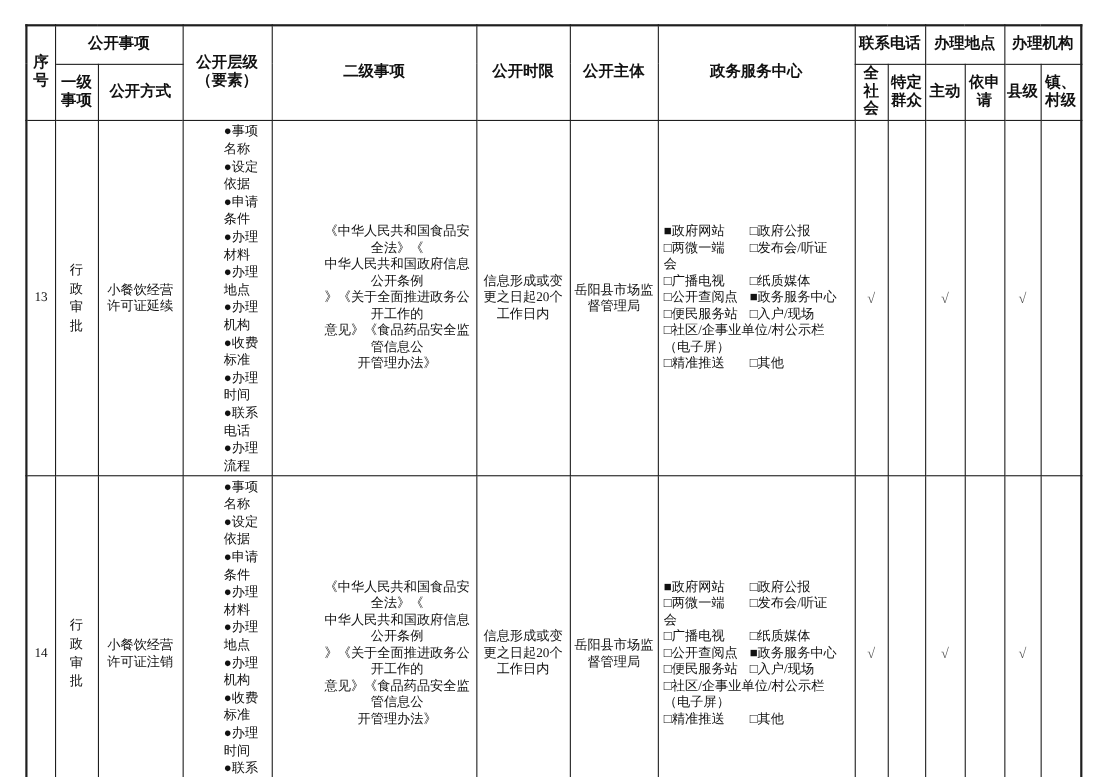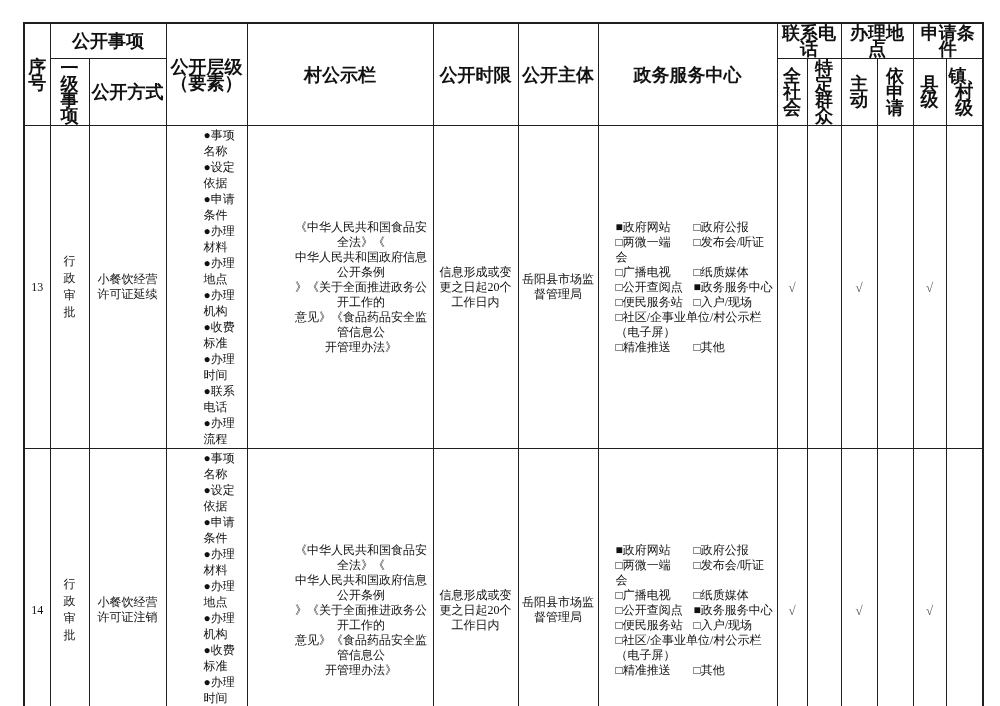--- a/index.html
+++ b/index.html
@@ -20,21 +20,21 @@
   .gov-table th, .gov-table td {
     border: 1px solid #1f1f1f;
     padding: 1px 2px;
     text-align: center;
     vertical-align: middle;
     font-size: 12px;
     line-height: 15px;
     overflow: visible;
   }
   .gov-table th {
-    font-size: 18px;
+    font-size: 14px;
     font-weight: bold;
     line-height: 16px;
   }
   tr.hdr-top { height: 35px; }
   tr.hdr-sub { height: 40px; }
   tr.row-13 { height: 227px; }
   tr.row-14 { height: 232px; }
   .pre { white-space: pre-line; }
   .vert-text {
     white-space: pre-line;
@@ -44,21 +44,21 @@
     display: inline-block;
     text-align: left;
     line-height: 16px;
     margin-left: 35px;
   }
   td.channels-cell {
     text-align: left;
     padding: 2px 3px 2px 5px;
     line-height: 15px;
   }
-  .channels-box div { white-space: nowrap; margin-left: 12px; }
+  .channels-box div { white-space: nowrap; }
   .ch-left {
     display: inline-block;
     min-width: 78px;
     white-space: nowrap;
   }
   td.check-cell {
     color: #555555;
     font-size: 13px;
   }
   td.basis-cell { line-height: 15px; padding-left: 44px; }
@@ -84,27 +84,27 @@
       <col style="width:37px">
   </colgroup>
 
   <tbody>
       <tr class="hdr-top">
     <th rowspan="2" class="pre">序
 号</th>
     <th colspan="2">公开事项</th>
     <th rowspan="2" class="pre">公开层级
 （要素）</th>
-    <th rowspan="2">村公示栏</th>
+    <th rowspan="2">二级事项</th>
     <th rowspan="2">公开时限</th>
     <th rowspan="2">公开主体</th>
     <th rowspan="2">政务服务中心</th>
     <th colspan="2">联系电话</th>
     <th colspan="2">办理地点</th>
-    <th colspan="2">申请条件</th>
+    <th colspan="2">办理机构</th>
   </tr>
   <tr class="hdr-sub">
     <th class="pre">一级
 事项</th>
     <th>公开方式</th>
     <th class="pre">全社
 会</th>
     <th class="pre">特定
 群众</th>
     <th>主动</th>

